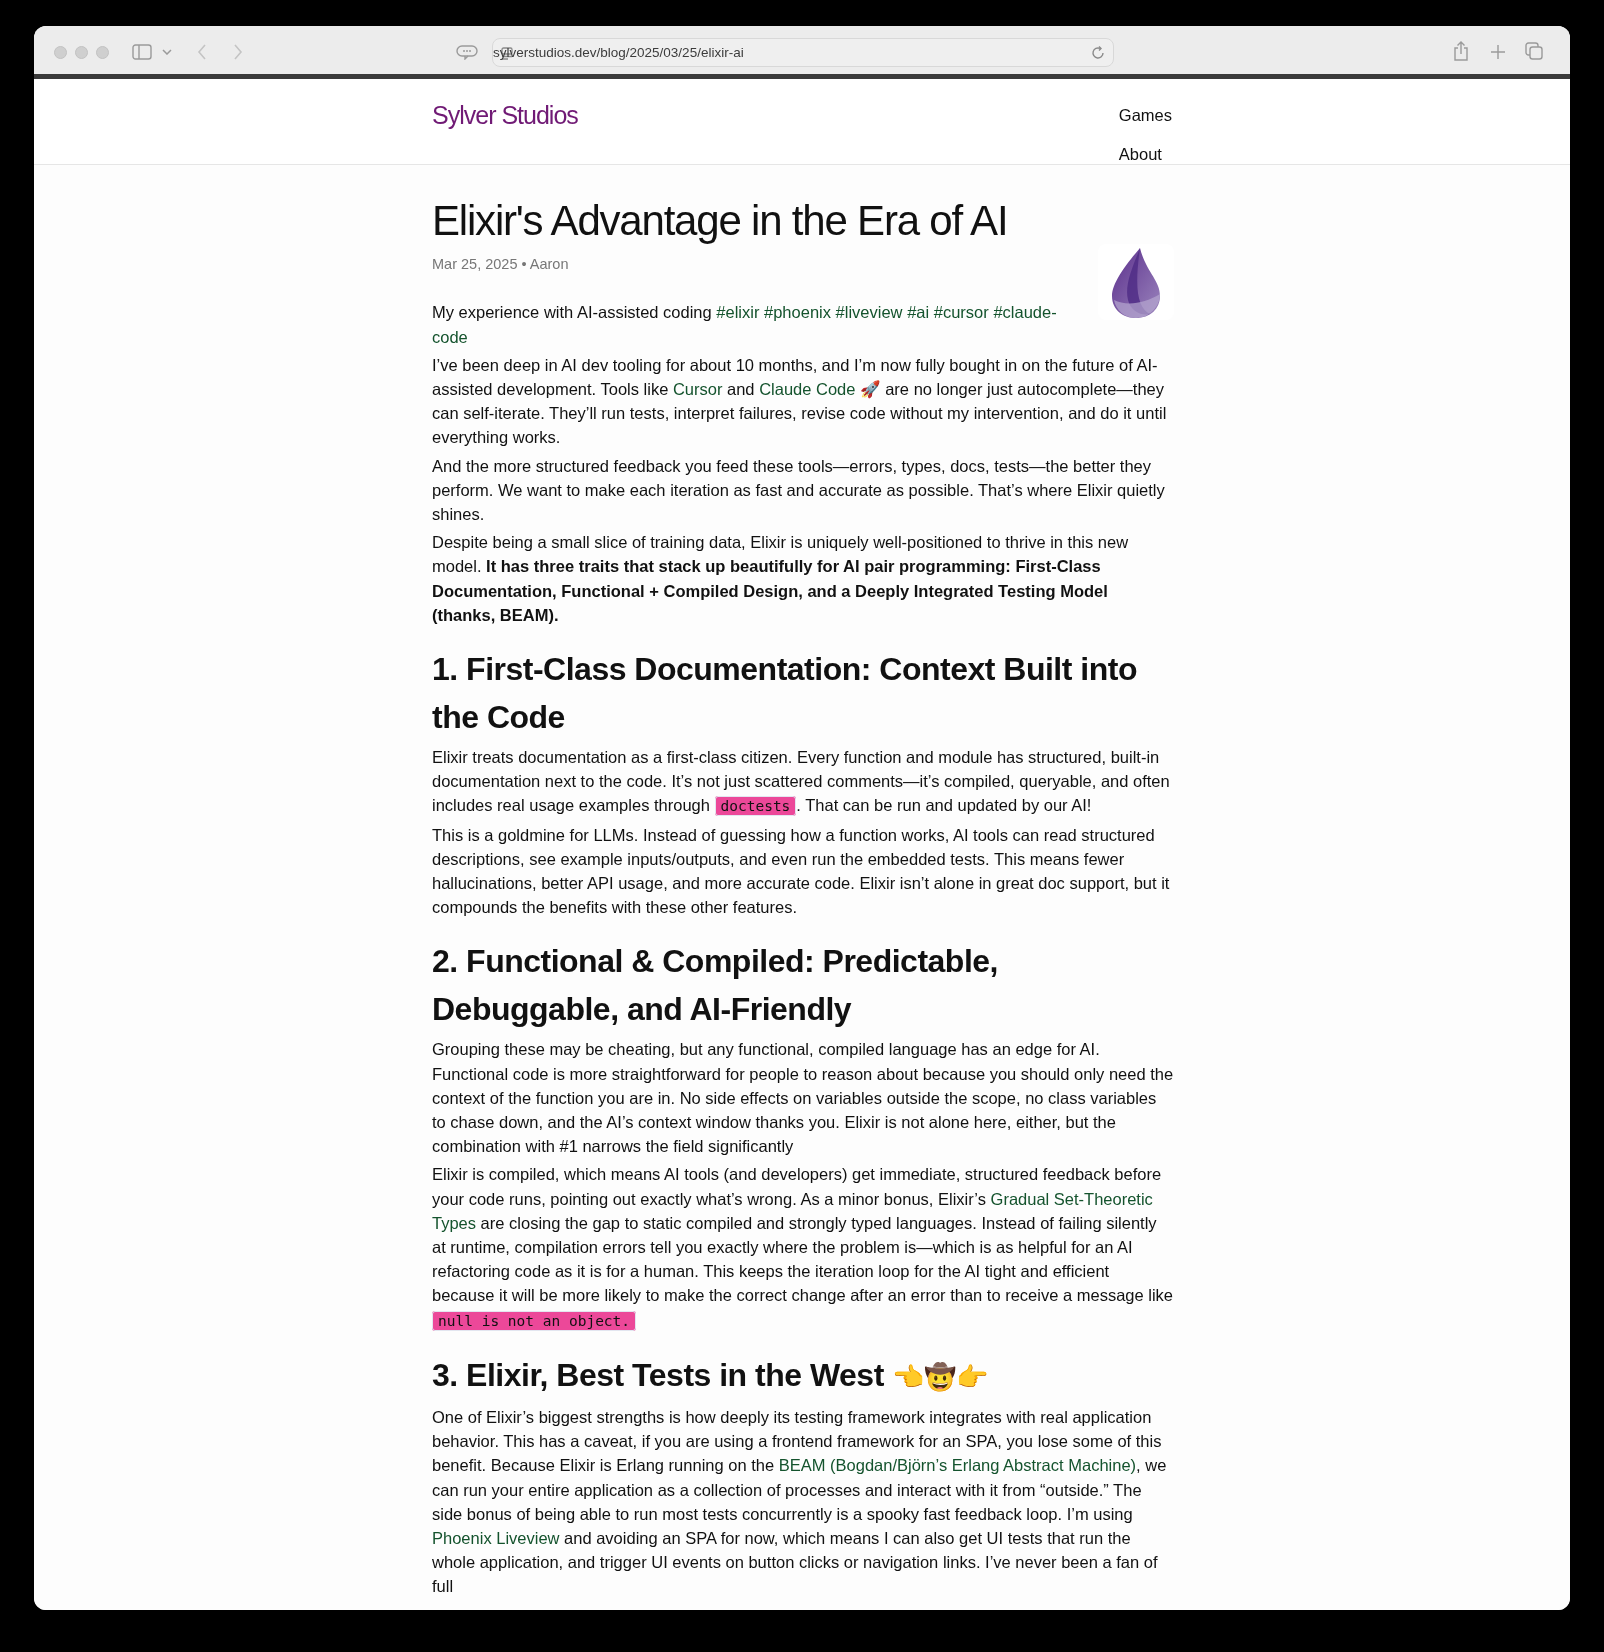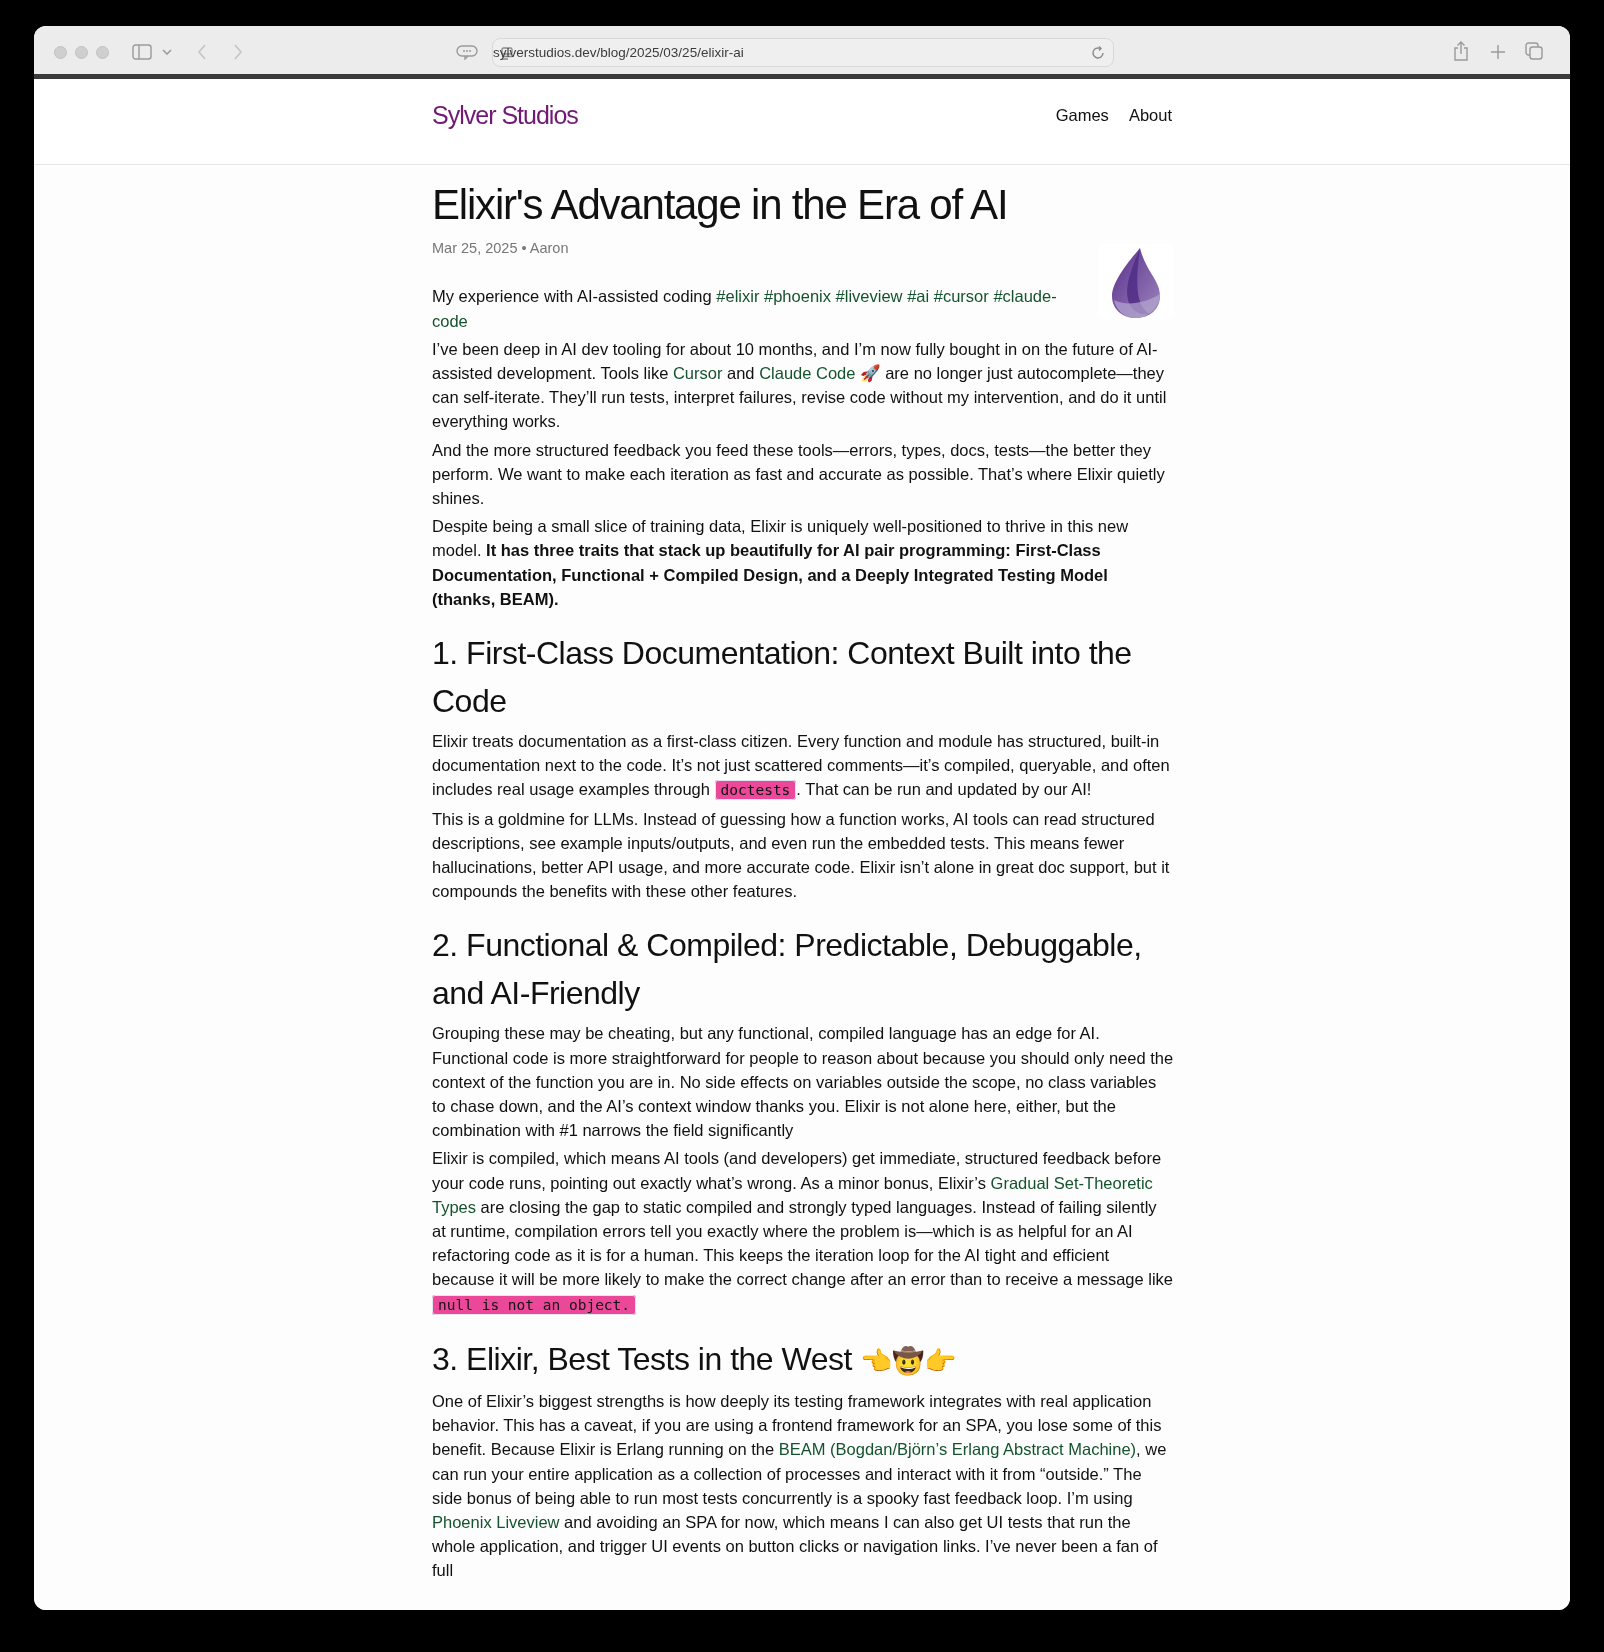--- a/index.html
+++ b/index.html
@@ -25,37 +25,37 @@
     border: 1px solid #d8d8d8; border-radius: 8px; background: #efefef;
   }
   .url-text {
     position: absolute; left: 0; right: 0; top: 6px; text-align: left;
     font-size: 13.5px; color: #3c3c3c;
   }
 
   .page { position: absolute; left: 0; top: 58px; width: 100%; bottom: 0; background: #fdfdfd; overflow: hidden; }
   .site-header { height: 81px; border-bottom: 1px solid #e6e6e6; position: relative; background: #fff; }
   .site-title { position: absolute; left: 398px; top: 17px; font-size: 25px; color: #701a75; letter-spacing: -1px; text-decoration: none; }
-  .site-nav { position: absolute; right: 398px; top: 22px; display: flex; gap: 20px; }
+  .site-nav { position: absolute; right: 398px; top: 22px; display: flex; gap: 20px; flex-direction: column; }
   .site-nav a { font-size: 16.5px; color: #111; text-decoration: none; }
 
   .content { position: absolute; left: 398px; top: 82px; width: 742px; }
-  h1.post-title { font-size: 42px; font-weight: 400; color: #111; letter-spacing: -1.2px; margin-top: 14px; line-height: 1.2; }
+  h1.post-title { font-size: 42px; font-weight: 400; color: #111; letter-spacing: -1.2px; margin-top: 30px; line-height: 1.2; }
   .post-meta { font-size: 14.5px; color: #777; margin-top: 10px; }
   .logo { position: absolute; right: 0; top: 78px; width: 76px; height: 76px; background: #fff; border-radius: 8px; }
 
   p { font-size: 16.5px; line-height: 24.2px; color: #111; margin-top: 4px; }
   p.intro { margin-top: 28px; width: 640px; }
   a.lnk { color: #14532d; text-decoration: none; }
   b { font-weight: 700; }
   code {
     font-family: "DejaVu Sans Mono", "Liberation Mono", monospace; font-size: 14.5px;
     background: #ec4899; border: 1px solid #e3e6f0; border-radius: 3px; padding: 1px 5px; color: #111;
   }
-  h2 { font-size: 32px; font-weight: 400; color: #111; line-height: 48px; margin-top: 18px; letter-spacing: -0.5px; }
+  h2 { font-size: 32px; font-weight: 700; color: #111; line-height: 48px; margin-top: 18px; letter-spacing: -0.5px; }
   .emoji { font-size: 26px; }
 </style>
 </head>
 <body>
 
 <div class="window">
   <div class="toolbar">
     <div class="traffic">
       <span></span>
       <span></span>

